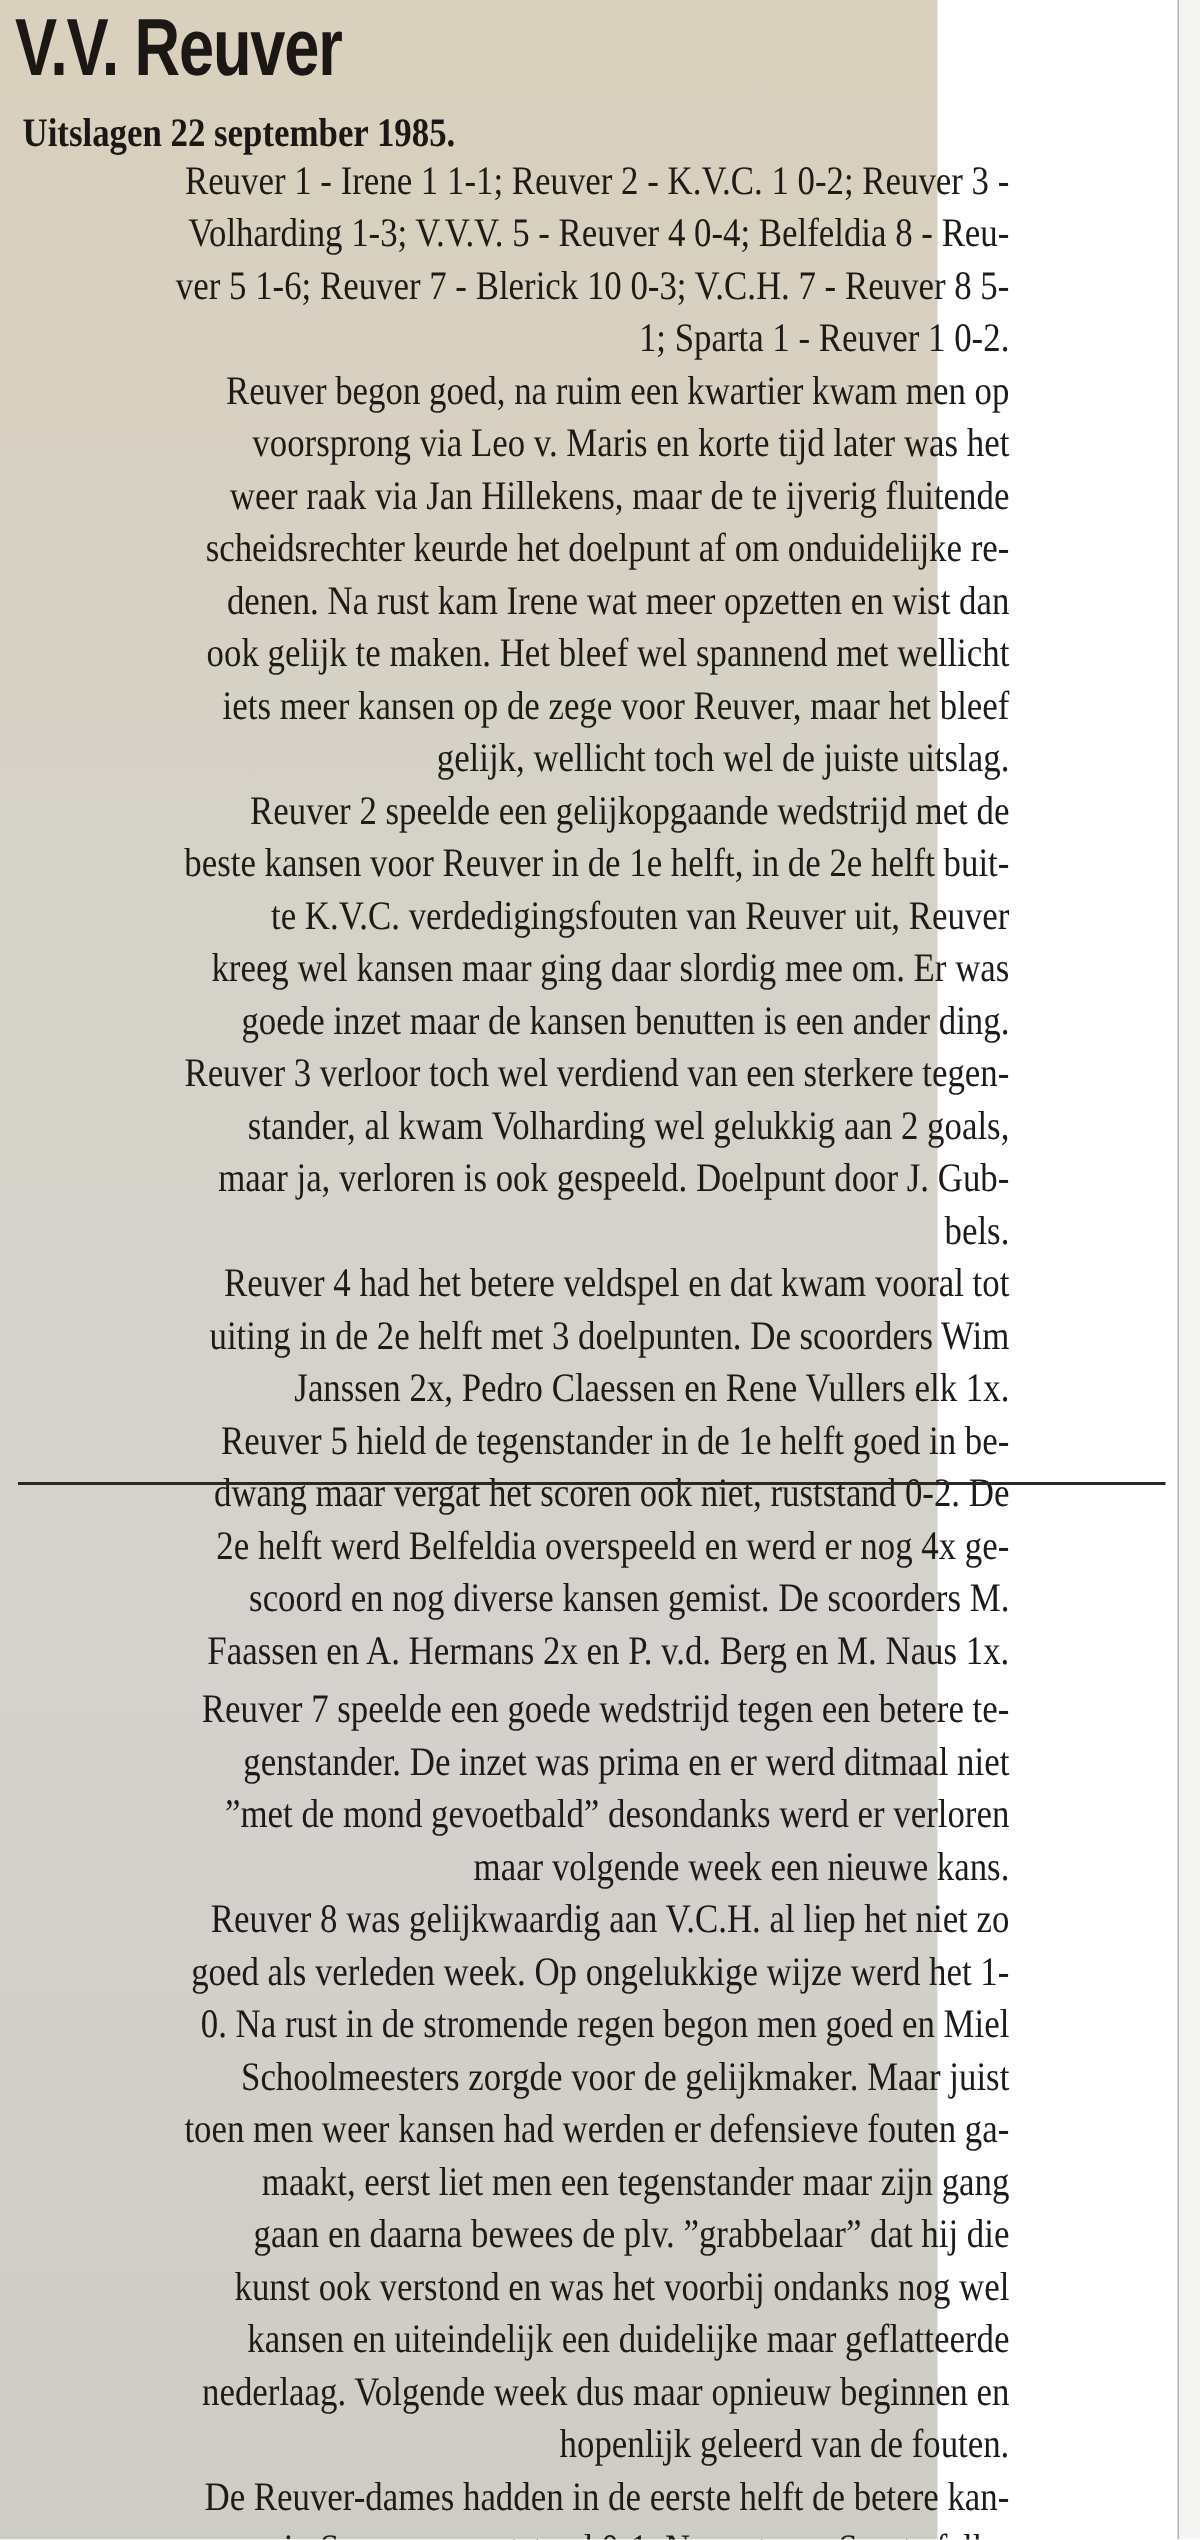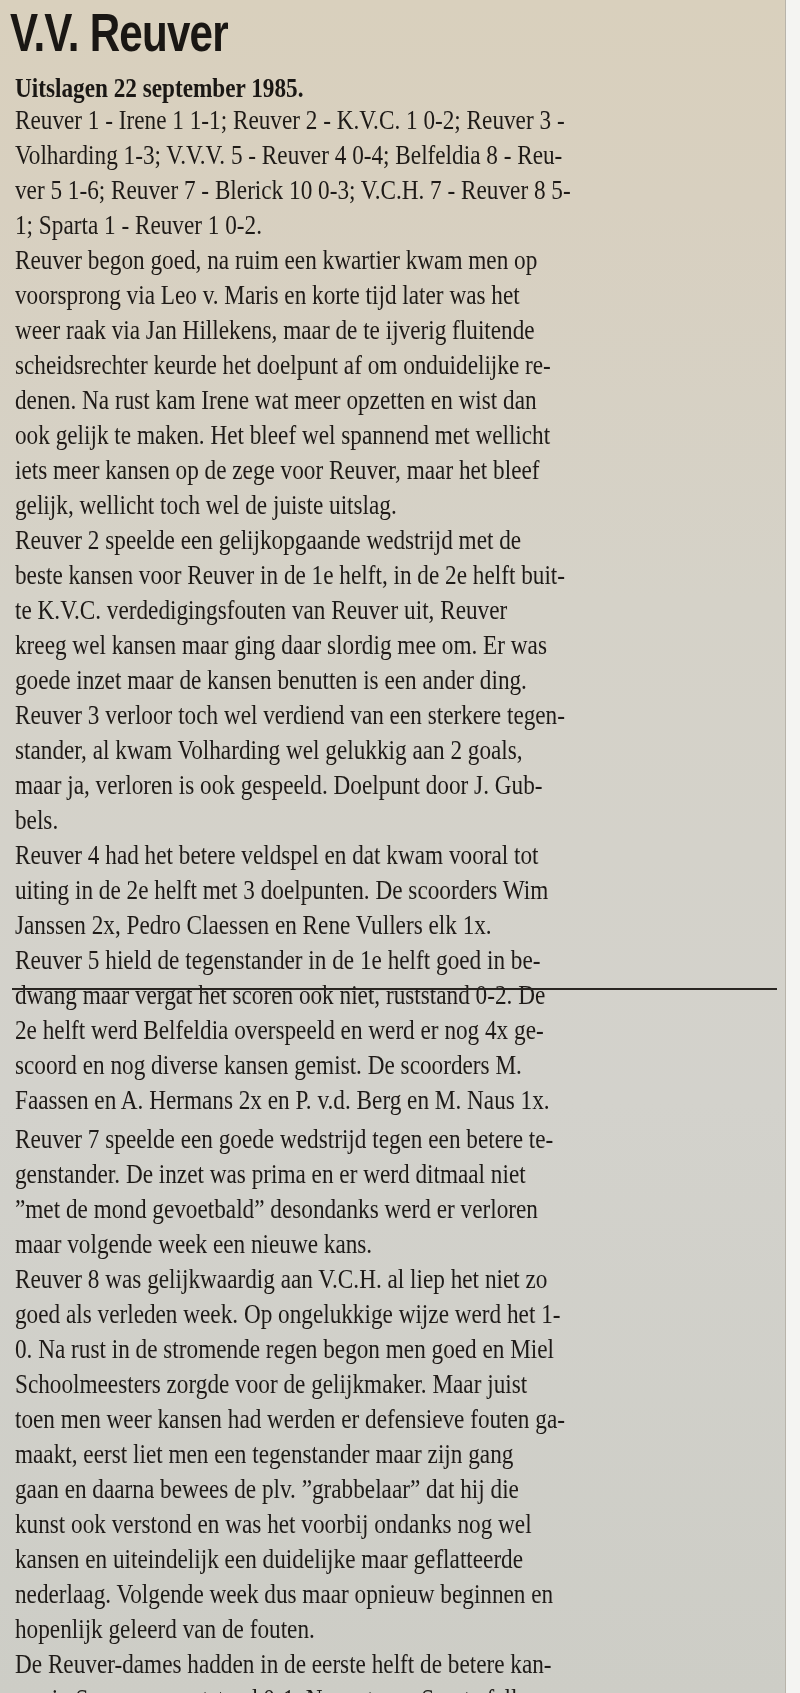--- a/index.html
+++ b/index.html
@@ -10,23 +10,24 @@
     width: 800px;
     height: 1693px;
     background: #ffffff;
     position: relative;
     overflow: hidden;
   }
   .paper {
     position: absolute;
     left: 0;
     top: 0;
-    width: 785px;
+    width: 625px;
     height: 1693px;
     background: linear-gradient(180deg, #d9d0bd 0px, #d8d0c0 200px, #d5d2c8 600px, #d3d2cc 1100px, #cdcdc6 1693px);
+    text-align: right;
   }
   .edge {
     position: absolute;
     left: 785px;
     top: 0;
     width: 15px;
     height: 1693px;
     background: #f4f4f2;
     border-left: 1px solid #b8b4aa;
   }

